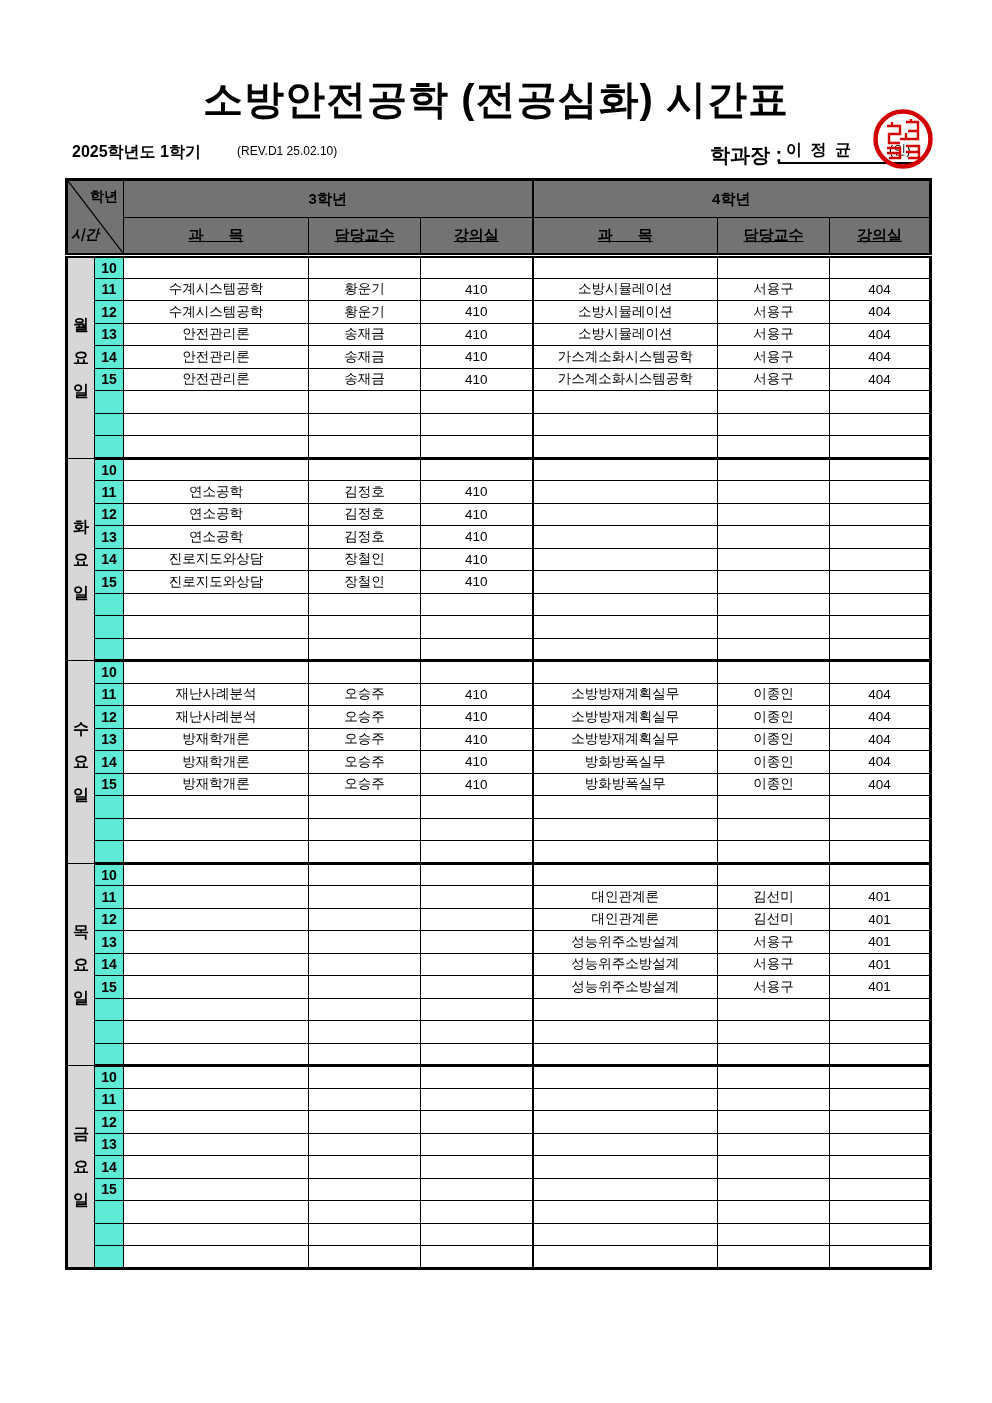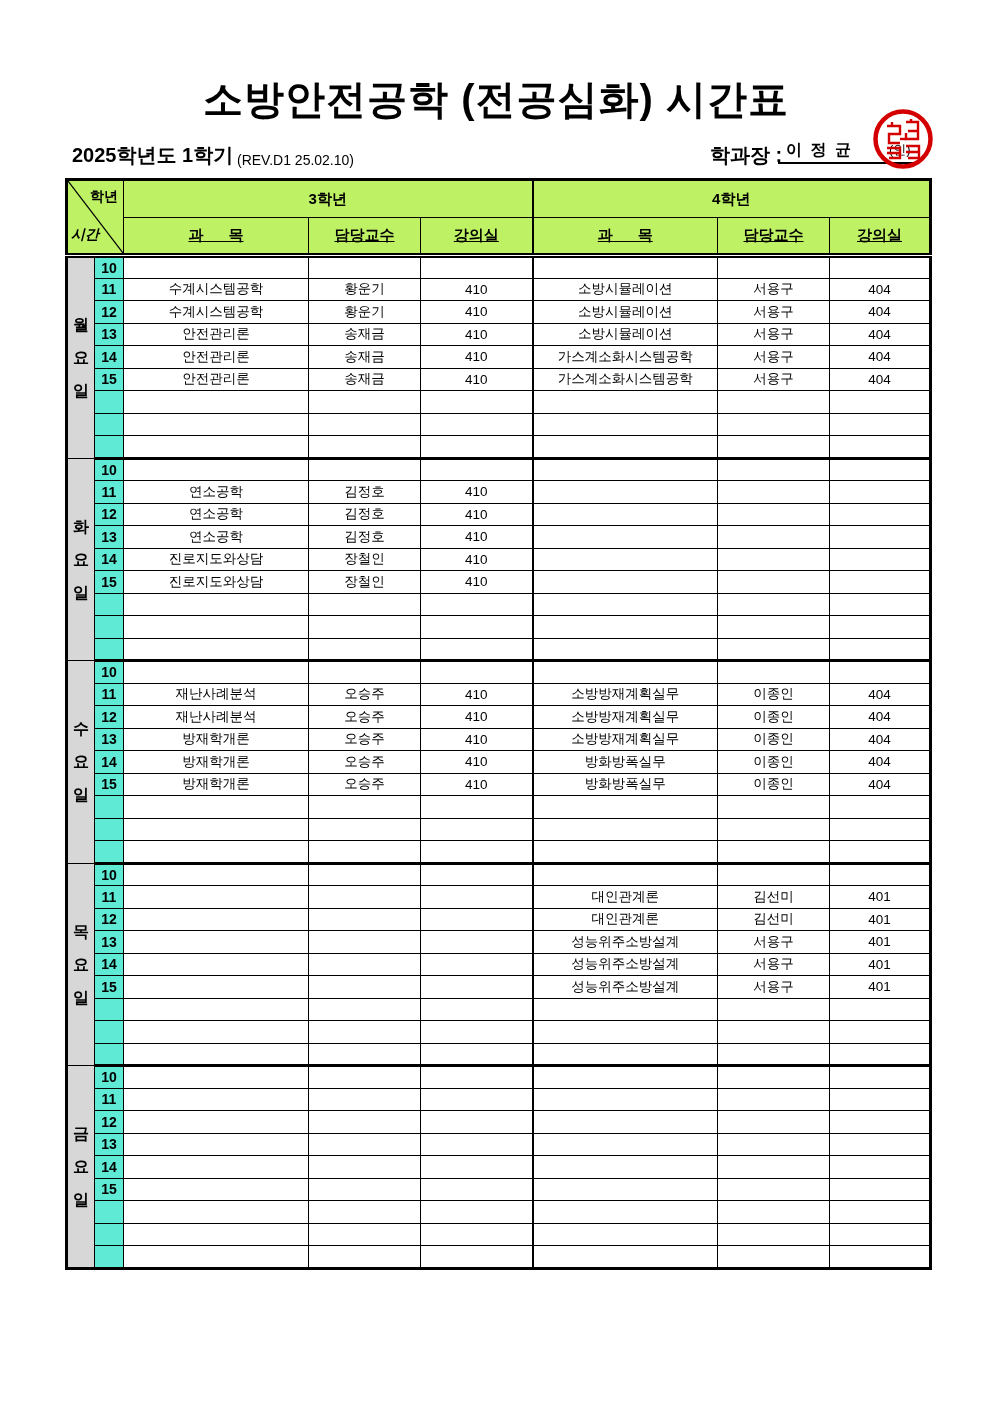--- a/index.html
+++ b/index.html
@@ -5,39 +5,39 @@
   html,body{margin:0;padding:0;}
   body{
     width:992px;height:1403px;position:relative;background:#fff;
     font-family:"Liberation Sans","DejaVu Sans",sans-serif;color:#000;
     overflow:hidden;
   }
   .page-title{
     position:absolute;top:72px;left:0;width:100%;text-align:center;
     font-size:40px;font-weight:bold;letter-spacing:1px;margin:0;
   }
-  .semester{position:absolute;left:72px;top:142px;font-size:20px;font-weight:bold;}
-  .revision{position:absolute;left:237px;top:152px;font-size:14px;font-weight:normal;}
+  .semester{position:absolute;left:72px;top:142px;font-size:16px;font-weight:bold;}
+  .revision{position:absolute;left:237px;top:144px;font-size:12px;font-weight:normal;}
   .dept-label{position:absolute;left:710px;top:142px;font-size:20px;font-weight:bold;}
   .name-underline{
     position:absolute;left:778px;top:138px;width:141px;height:24px;
     border-bottom:2px solid #000;display:flex;align-items:center;justify-content:flex-start;
     font-size:16px;font-weight:bold;gap:20px;
   }
   .name-underline .nm{margin-left:8px;letter-spacing:2px;}
   .seal-note{margin-left:16px;font-size:13px;font-weight:normal;}
   .stamp{position:absolute;left:871px;top:106px;width:64px;height:66px;z-index:3;}
 
   table.tt{
     position:absolute;left:65px;top:178px;width:864px;
     border-collapse:collapse;table-layout:fixed;
     border:3px solid #000;
   }
   .tt th,.tt td{border:1px solid #000;padding:0;overflow:hidden;}
-  .tt thead th{background:#bef264;font-size:15px;font-weight:bold;text-align:center;}
+  .tt thead th{background:#737373;font-size:15px;font-weight:bold;text-align:center;}
   .tt thead tr.r1{height:38px;}
   .tt thead tr.r2{height:38px;text-decoration:underline;}
   .tt thead tr.r2 th, .tt th.corner{border-bottom:5px double #000;}
   th.colhead{white-space:pre;}
   .sep{border-right:2px solid #000 !important;}
   .corner{position:relative;background:#d7d7d7;}
   .corner svg{position:absolute;inset:0;width:100%;height:100%;}
   .corner .ct{position:absolute;top:7px;right:5px;font-size:14px;font-weight:bold;}
   .corner .cb{position:absolute;bottom:9px;left:3px;font-size:14px;font-weight:bold;font-style:italic;}
 

